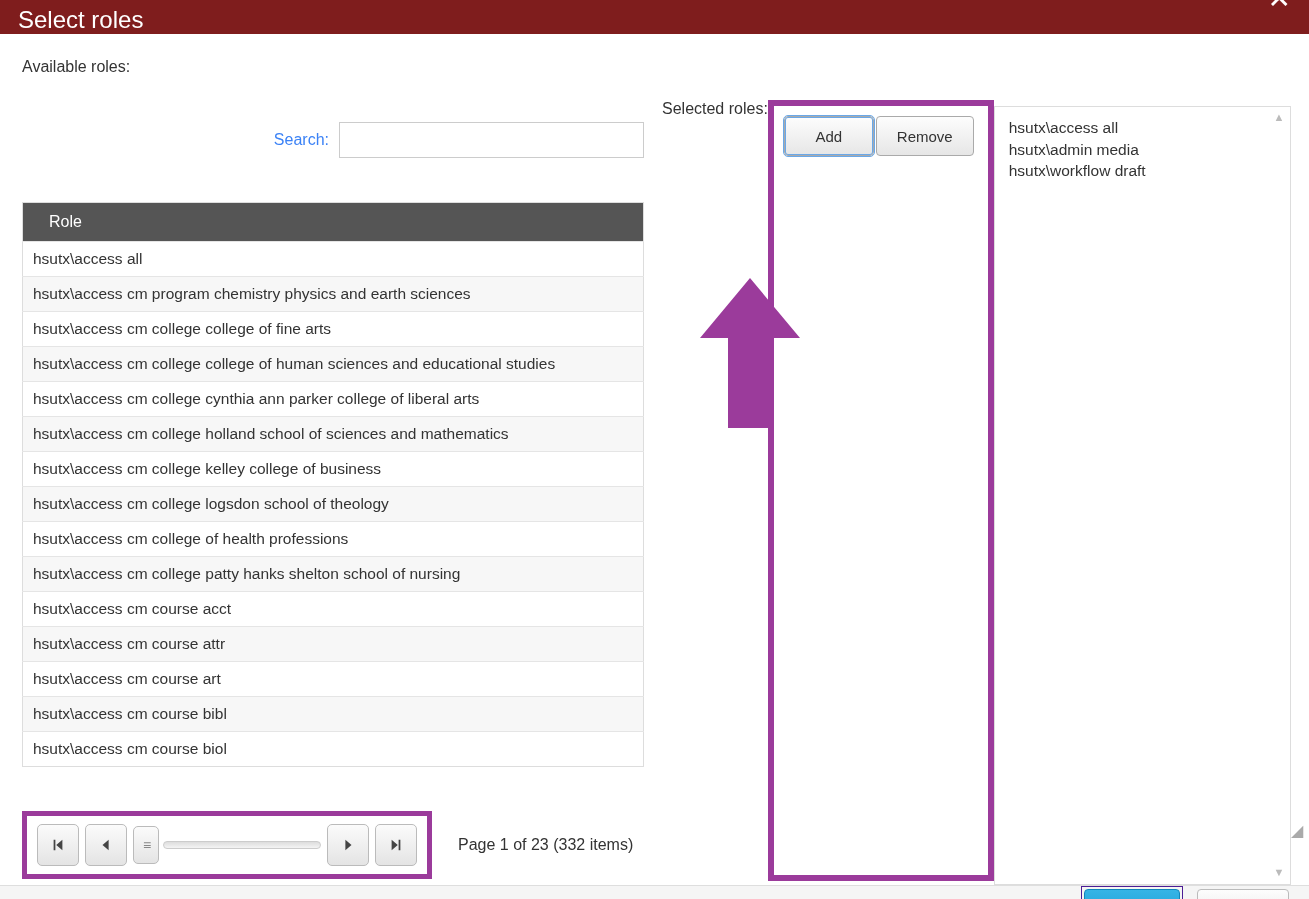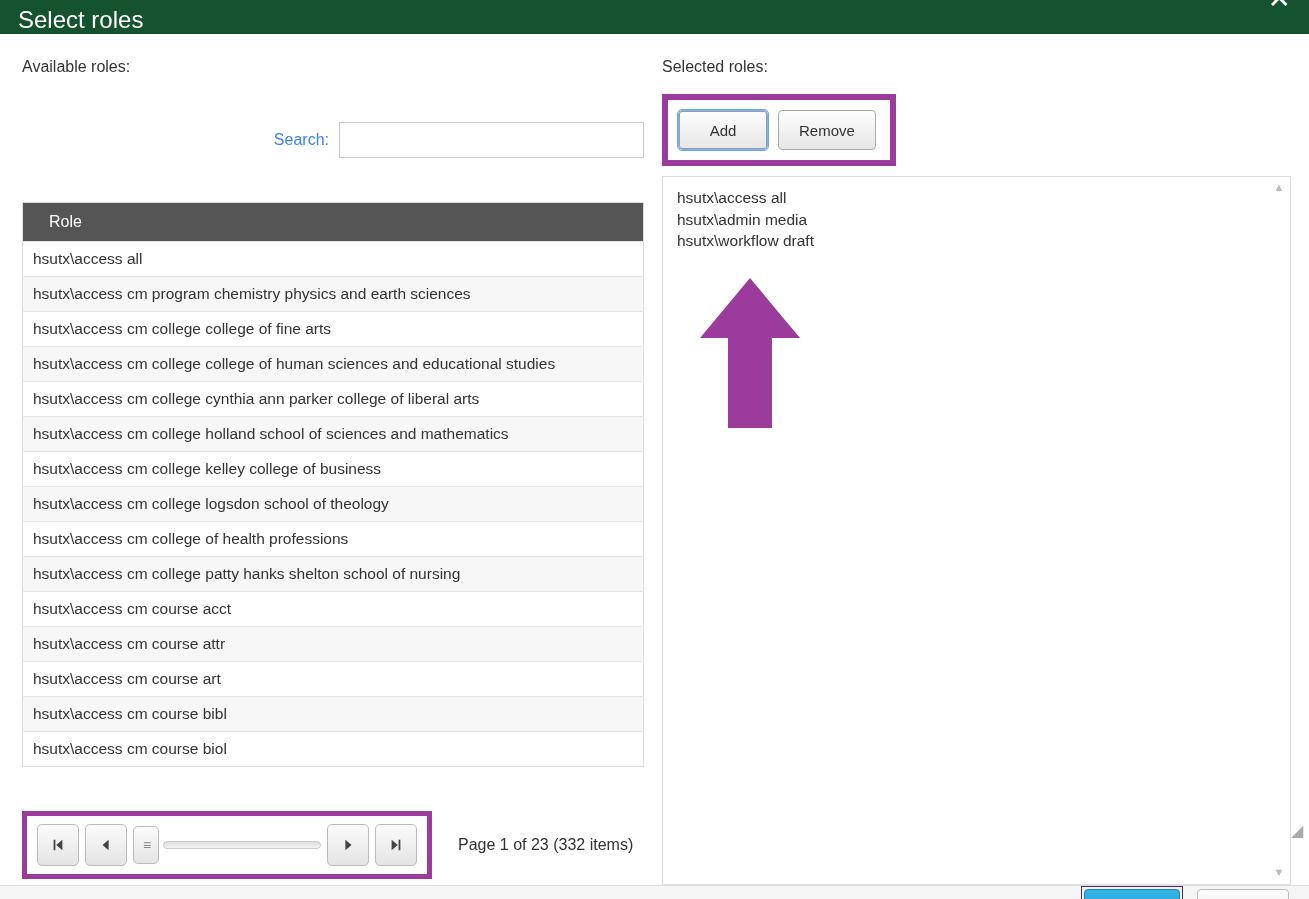--- a/index.html
+++ b/index.html
@@ -11,21 +11,21 @@
     background: #fff;
   }
   .dialog {
     width: 1309px;
     height: 899px;
     position: relative;
     display: flex;
     flex-direction: column;
   }
   .titlebar {
-    background: #14532d;
+    background: #7f1d1d;
     color: #fff;
     height: 84px;
     display: flex;
     align-items: center;
     justify-content: space-between;
     padding: 0 18px;
   }
   .titlebar h1 {
     font-size: 24px;
     font-weight: 400;
@@ -40,21 +40,21 @@
     top: -18px;
     right: -6px;
   }
   .content {
     flex: 1;
     display: flex;
     padding: 24px 18px 0 22px;
     gap: 18px;
   }
   .col-left { flex: 0 0 622px; display: flex; flex-direction: column; gap: 28px; }
-  .col-right { flex: 1; display: flex; flex-direction: column; }
+  .col-right { flex: 1; display: flex; flex-direction: row; margin-top: 42px; }
 
   .section-label {
     font-size: 16px;
     color: #333;
     margin-bottom: 18px;
   }
 
   .search-row {
     display: flex;
     align-items: center;
@@ -129,21 +129,21 @@
   .pager-track {
     width: 158px; height: 8px; border-radius: 4px; background: linear-gradient(#ddd,#f4f4f4);
     border: 1px solid #ccc;
   }
   .pager-info { font-size: 16px; color: #333; }
 
   
   .btn-row-highlight {
     border: 6px solid #9b3b9b;
     display: inline-flex;
-    gap: 10px;
+    gap: 2px;
     padding: 10px 14px 10px 10px;
     margin-bottom: 4px;
     width: fit-content;
   }
   .std-btn {
     min-width: 90px;
     height: 40px;
     padding: 0 20px;
     border: 1px solid #aaa;
     border-radius: 4px;

